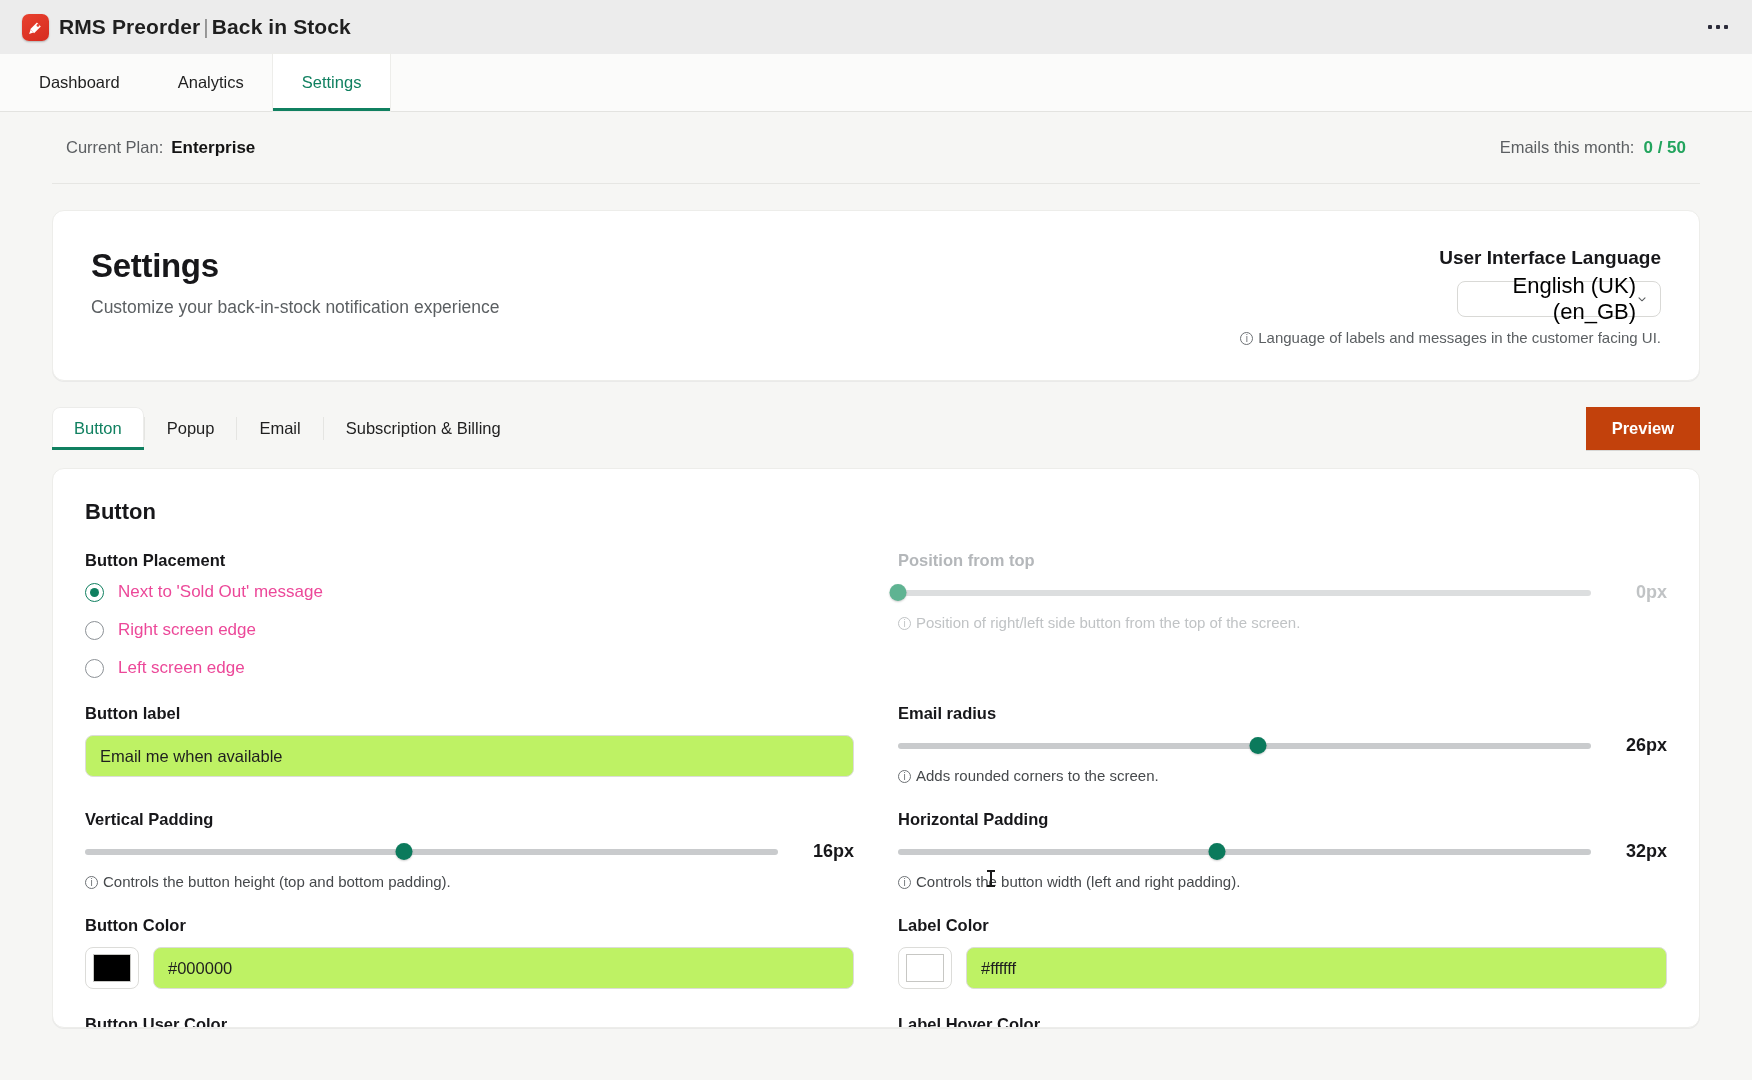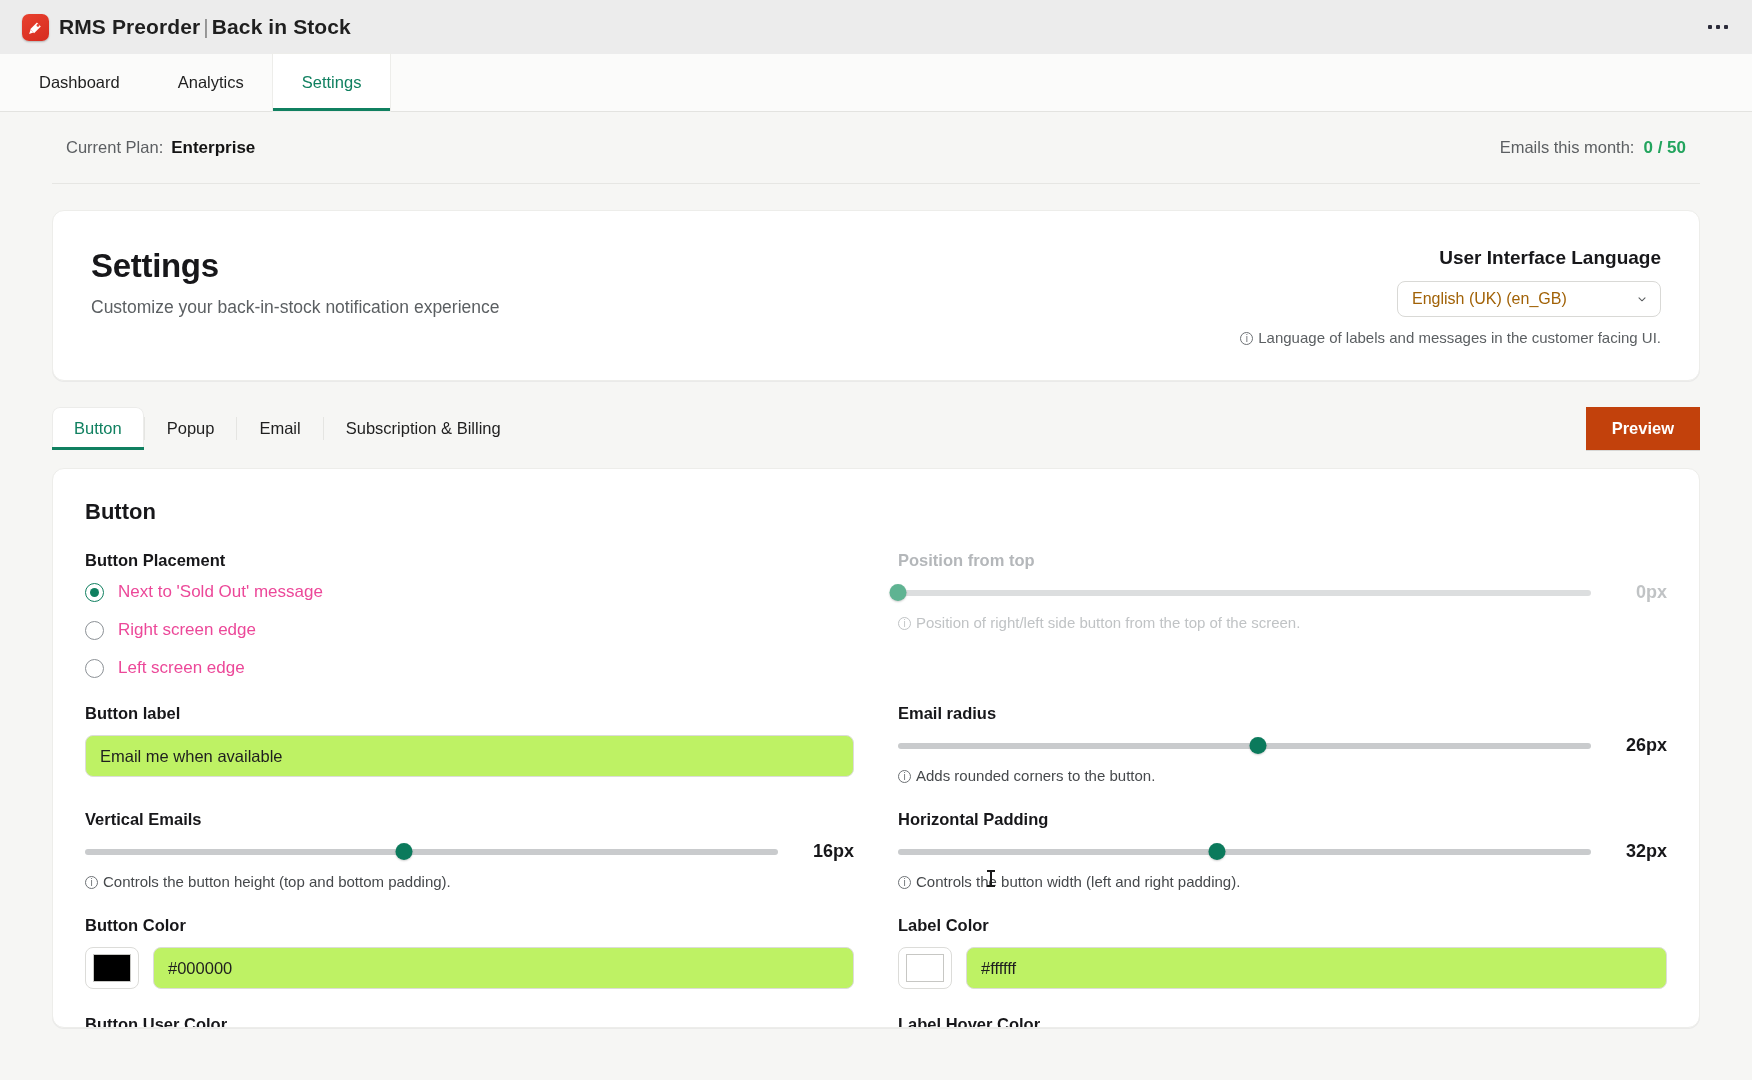--- a/index.html
+++ b/index.html
@@ -103,27 +103,27 @@
     margin-top: 26px;
     padding: 36px 38px 34px 38px;
     display: flex; justify-content: space-between; align-items: flex-start;
   }
   .settings-title { font-size: 33px; font-weight: bold; color: #17171a; letter-spacing: -.3px;}
   .settings-sub { font-size: 17.5px; color: #5b5f62; margin-top: 12px; text-align: center; }
   .lang-block { text-align: right; min-width: 300px; }
   .lang-label { font-size: 19px; font-weight: bold; color: #17171a; }
   .lang-select {
     margin-top: 12px;
-    width: 264px; height: 36px;
+    width: 204px; height: 36px;
     border: 1px solid #d9d9d6;
     border-radius: 8px;
     background: #ffffff;
     display: flex; align-items: center; justify-content: space-between;
     padding: 0 12px 0 14px;
-    font-size: 16px; color: #a16207;
+    font-size: 22px; color: #000000;
     margin-left: auto;
     cursor: pointer;
   }
   .chev { width: 12px; height: 12px; flex:none; }
   .lang-help { font-size: 15px; color: #5b5f62; margin-top: 12px; }
   .info-i {
     display: inline-block; width: 13px; height: 13px; border-radius: 50%;
     border: 1.3px solid #6d7175; color: #6d7175;
     font-size: 10px; line-height: 11px; text-align: center;
     font-style: normal; margin-right: 5px; vertical-align: 1px;
@@ -383,26 +383,26 @@
       <div class="field">
         <div class="field-label">Email radius</div>
         <div class="slider-row">
           <div class="slider">
             <div class="track"></div>
             <div class="thumb" style="left: 52%;"></div>
           </div>
           <div class="slider-value">26px</div>
         </div>
         <div class="help">
-          <i class="info-i">i</i><span>Adds rounded corners to the button.</span>
-        </div>
-      </div>
-
-      <div class="field">
-        <div class="field-label">Vertical Emails</div>
+          <i class="info-i">i</i><span>Adds rounded corners to the screen.</span>
+        </div>
+      </div>
+
+      <div class="field">
+        <div class="field-label">Vertical Padding</div>
         <div class="slider-row">
           <div class="slider">
             <div class="track"></div>
             <div class="thumb" style="left: 46%;"></div>
           </div>
           <div class="slider-value">16px</div>
         </div>
         <div class="help">
           <i class="info-i">i</i><span>Controls the button height (top and bottom padding).</span>
         </div>

